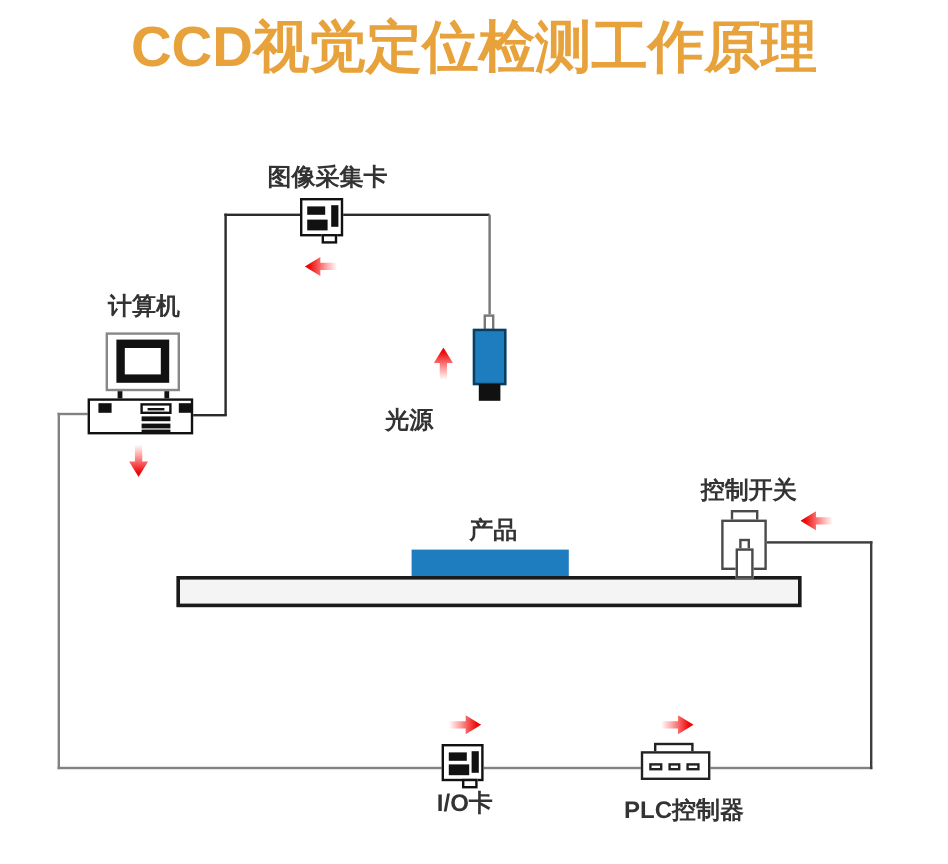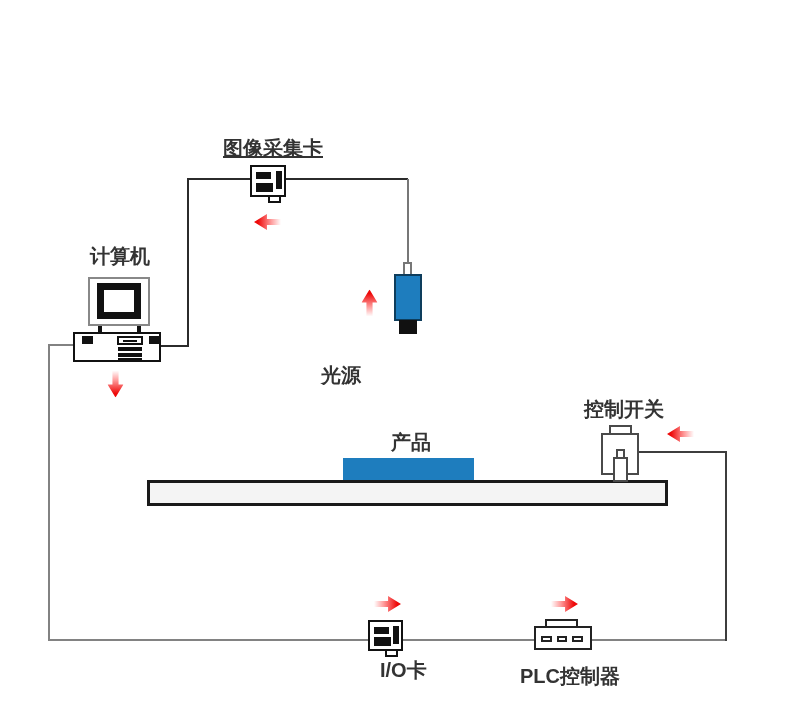--- a/index.html
+++ b/index.html
@@ -29,32 +29,33 @@
   }
   .arrow.left{transform:scaleX(-1);}
   .arrow.up{transform:rotate(-90deg);}
   .arrow.down{transform:rotate(90deg);}
 </style>
 </head>
 <body>
 
 <div id="stage">
 
+  <div id="title" class="abs">CCD视觉定位检测工作原理</div>
 
   <div class="abs wire" style="left:187px;top:178px;width:221px;height:2px;"></div>
   <div class="abs wire" style="left:187px;top:178px;width:2px;height:168px;"></div>
   <div class="abs wire" style="left:158px;top:345px;width:31px;height:2px;"></div>
   <div class="abs" style="left:407px;top:179px;width:2px;height:85px;background:#777;"></div>
   <div class="abs wire-gray" style="left:48px;top:344px;width:28px;height:2px;"></div>
   <div class="abs wire-gray" style="left:48px;top:344px;width:2px;height:297px;"></div>
   <div class="abs wire-gray" style="left:48px;top:639px;width:679px;height:2px;"></div>
   <div class="abs wire-mid" style="left:639px;top:451px;width:88px;height:2px;"></div>
   <div class="abs wire-mid" style="left:725px;top:451px;width:2px;height:190px;"></div>
 
-  <div class="abs lbl" style="left:223px;top:137px;text-decoration:underline;">图像采集卡</div>
+  <div class="abs lbl" style="left:223px;top:137px;">图像采集卡</div>
   <div class="abs box" style="left:250px;top:165px;width:36px;height:32px;">
     <div class="abs blk" style="left:4px;top:5px;width:15px;height:7px;"></div>
     <div class="abs blk" style="left:4px;top:16px;width:17px;height:9px;"></div>
     <div class="abs blk" style="left:24px;top:4px;width:6px;height:18px;"></div>
   </div>
   <div class="abs box" style="left:268px;top:195px;width:13px;height:8px;border-width:2px;"></div>
   <div class="abs arrow left" style="left:254px;top:213px;"></div>
 
   <div class="abs lbl" style="left:90px;top:245px;">计算机</div>
   <div class="abs" style="left:88px;top:277px;width:62px;height:49px;background:#fff;border:2px solid #888;box-sizing:border-box;">
@@ -72,41 +73,41 @@
     <div class="abs blk" style="left:43px;top:19px;width:24px;height:4px;"></div>
     <div class="abs blk" style="left:43px;top:24px;width:24px;height:3px;"></div>
   </div>
   <div class="abs arrow down" style="left:102px;top:375px;"></div>
 
   <div class="abs" style="left:403px;top:262px;width:9px;height:14px;background:#fff;border:2px solid #777;box-sizing:border-box;"></div>
   <div class="abs" style="left:394px;top:274px;width:28px;height:47px;background:#1E7DBE;border:2px solid #0e3d5c;box-sizing:border-box;"></div>
   <div class="abs blk" style="left:399px;top:320px;width:18px;height:14px;"></div>
   <div class="abs arrow up" style="left:356px;top:294px;"></div>
 
-  <div class="abs lbl" style="left:321px;top:364px;font-family:Liberation Serif, serif;">光源</div>
+  <div class="abs lbl" style="left:321px;top:340px;font-family:Liberation Serif, serif;">光源</div>
 
   <div class="abs lbl" style="left:391px;top:431px;">产品</div>
   <div class="abs" style="left:343px;top:458px;width:131px;height:23px;background:#1E7DBE;"></div>
   <div class="abs" style="left:147px;top:480px;width:521px;height:26px;background:#f4f4f4;border:3px solid #1a1a1a;box-sizing:border-box;"></div>
 
   <div class="abs lbl" style="left:584px;top:398px;">控制开关</div>
   <div class="abs boxg" style="left:609px;top:425px;width:23px;height:10px;"></div>
   <div class="abs boxg" style="left:601px;top:433px;width:38px;height:42px;"></div>
   <div class="abs boxg" style="left:616px;top:449px;width:9px;height:10px;border-width:2px;"></div>
   <div class="abs boxg" style="left:613px;top:457px;width:15px;height:25px;border-width:2px;"></div>
   <div class="abs arrow left" style="left:667px;top:425px;"></div>
 
   <div class="abs arrow" style="left:374px;top:595px;"></div>
   <div class="abs box" style="left:368px;top:620px;width:35px;height:31px;">
     <div class="abs blk" style="left:4px;top:5px;width:15px;height:7px;"></div>
     <div class="abs blk" style="left:4px;top:15px;width:17px;height:9px;"></div>
     <div class="abs blk" style="left:23px;top:4px;width:6px;height:18px;"></div>
   </div>
   <div class="abs box" style="left:385px;top:649px;width:13px;height:8px;border-width:2px;"></div>
-  <div class="abs lbl" style="left:364px;top:659px;margin-left:16px;">I/O卡</div>
+  <div class="abs lbl" style="left:364px;top:659px;">I/O卡</div>
 
   <div class="abs arrow" style="left:551px;top:595px;"></div>
   <div class="abs" style="left:545px;top:619px;width:33px;height:10px;background:#fff;border:2px solid #222;box-sizing:border-box;"></div>
   <div class="abs" style="left:534px;top:626px;width:58px;height:24px;background:#fff;border:2px solid #222;box-sizing:border-box;">
     <div class="abs" style="left:5px;top:8px;width:11px;height:6px;border:2px solid #222;box-sizing:border-box;"></div>
     <div class="abs" style="left:21px;top:8px;width:10px;height:6px;border:2px solid #222;box-sizing:border-box;"></div>
     <div class="abs" style="left:36px;top:8px;width:11px;height:6px;border:2px solid #222;box-sizing:border-box;"></div>
   </div>
   <div class="abs lbl" style="left:520px;top:665px;">PLC控制器</div>
 

